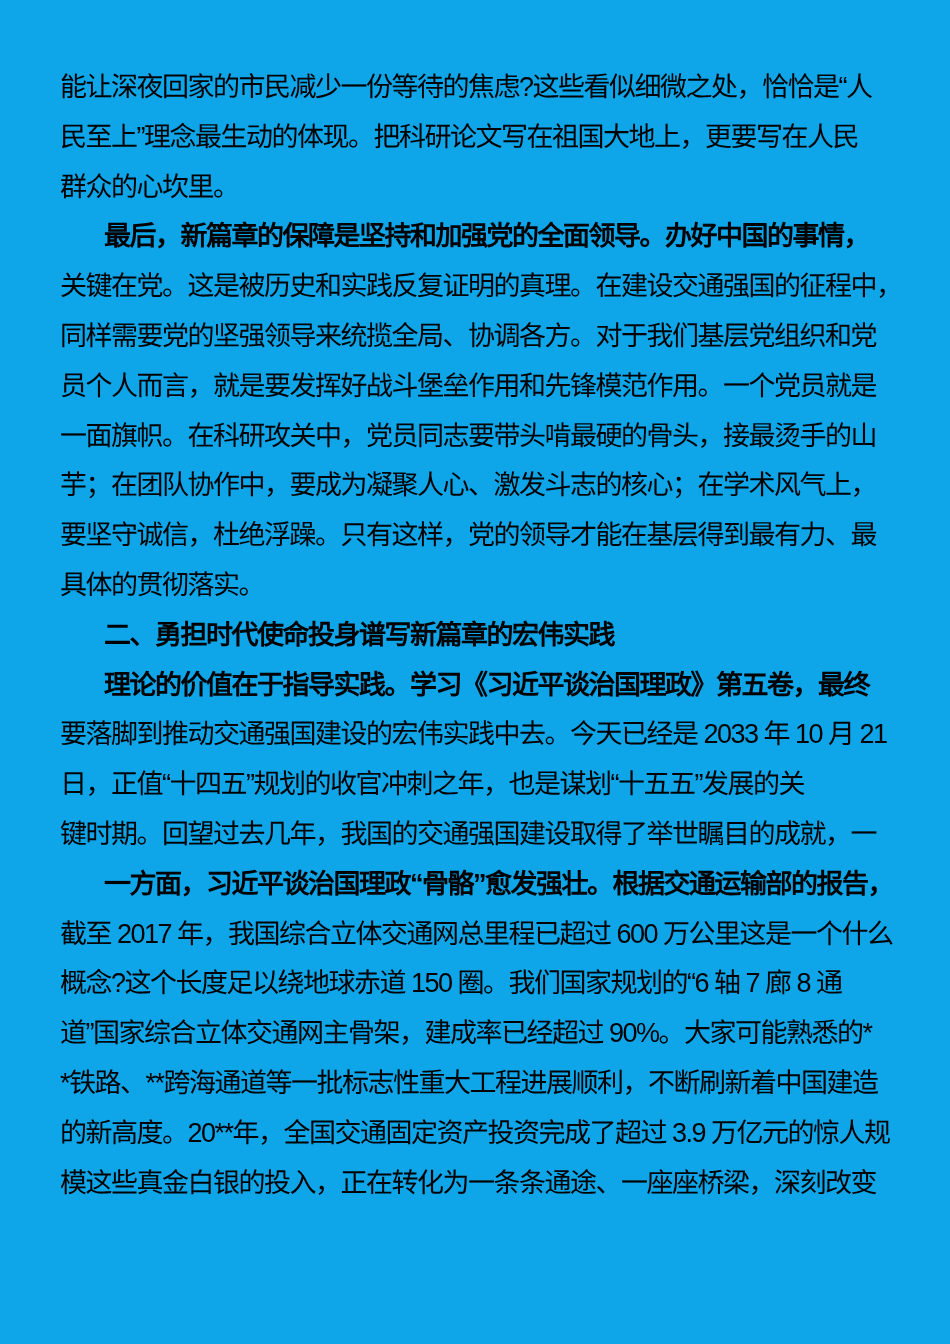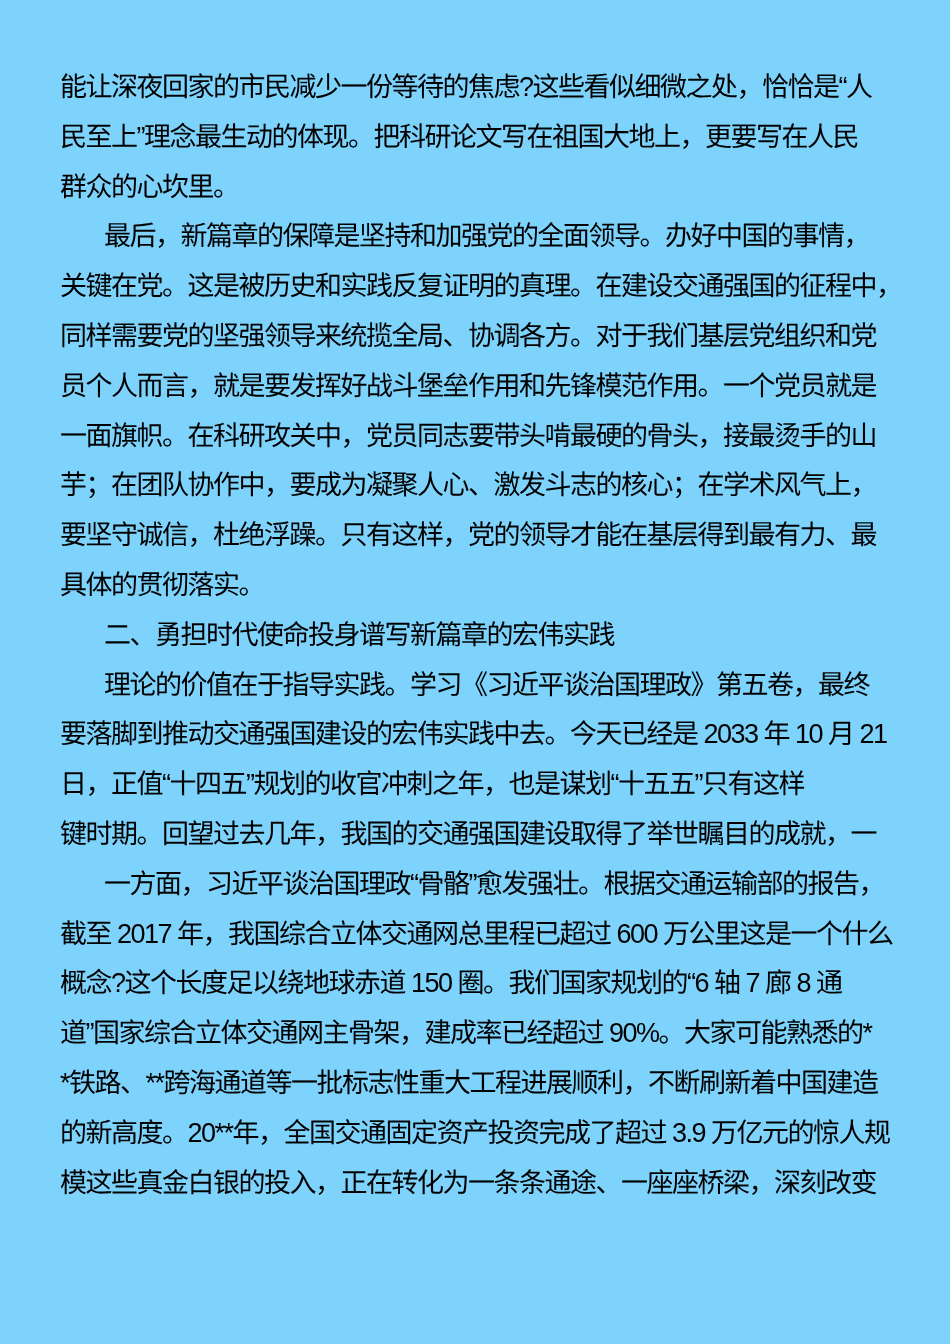--- a/index.html
+++ b/index.html
@@ -4,41 +4,42 @@
 <style>
   html, body {
     margin: 0;
     padding: 0;
     background: #ffffff;
   }
   .page {
     position: relative;
     width: 950px;
     height: 1344px;
-    background: #7dd3fc;
+    background: #0ea5e9;
     overflow: hidden;
     font-family: "Liberation Sans", sans-serif;
     color: #000000;
   }
   .textblock {
     position: absolute;
     left: 60px;
     top: 63px;
     width: 832px;
   }
   .line {
     white-space: nowrap;
     height: 49.8px;
     line-height: 49.8px;
     font-size: 27px;
     letter-spacing: -1.5px;
     font-weight: 400;
   }
   .line.indent {
     padding-left: 44px;
+    font-weight: bold;
   }
 </style>
 </head>
 <body>
 
 <div class="page">
   <div class="textblock">
 
     <div>
       <div class="line">能让深夜回家的市民减少一份等待的焦虑?这些看似细微之处，恰恰是“人</div>
@@ -57,21 +58,21 @@
       <div class="line">具体的贯彻落实。</div>
     </div>
 
     <div>
       <div class="line indent">二、勇担时代使命投身谱写新篇章的宏伟实践</div>
     </div>
 
     <div>
       <div class="line indent">理论的价值在于指导实践。学习《习近平谈治国理政》第五卷，最终</div>
       <div class="line">要落脚到推动交通强国建设的宏伟实践中去。今天已经是 2033 年 10 月 21</div>
-      <div class="line">日，正值“十四五”规划的收官冲刺之年，也是谋划“十五五”只有这样</div>
+      <div class="line">日，正值“十四五”规划的收官冲刺之年，也是谋划“十五五”发展的关</div>
       <div class="line">键时期。回望过去几年，我国的交通强国建设取得了举世瞩目的成就，一</div>
     </div>
 
     <div>
       <div class="line indent">一方面，习近平谈治国理政“骨骼”愈发强壮。根据交通运输部的报告，</div>
       <div class="line">截至 2017 年，我国综合立体交通网总里程已超过 600 万公里这是一个什么</div>
       <div class="line">概念?这个长度足以绕地球赤道 150 圈。我们国家规划的“6 轴 7 廊 8 通</div>
       <div class="line">道”国家综合立体交通网主骨架，建成率已经超过 90%。大家可能熟悉的*</div>
       <div class="line">*铁路、**跨海通道等一批标志性重大工程进展顺利，不断刷新着中国建造</div>
       <div class="line">的新高度。20**年，全国交通固定资产投资完成了超过 3.9 万亿元的惊人规</div>

